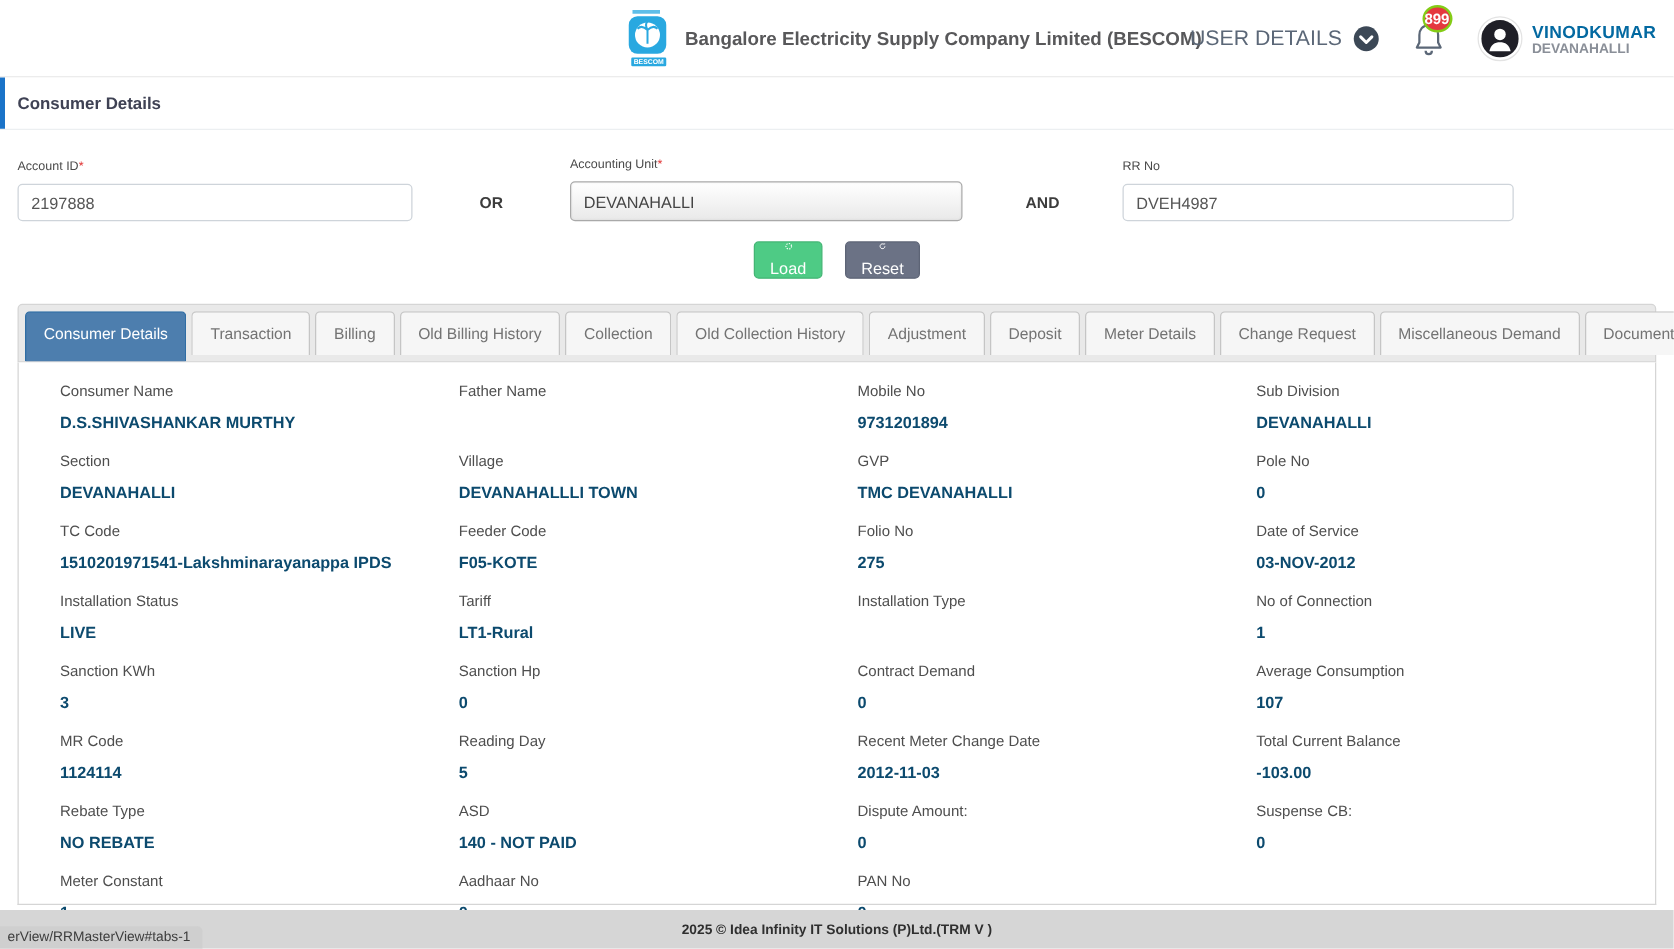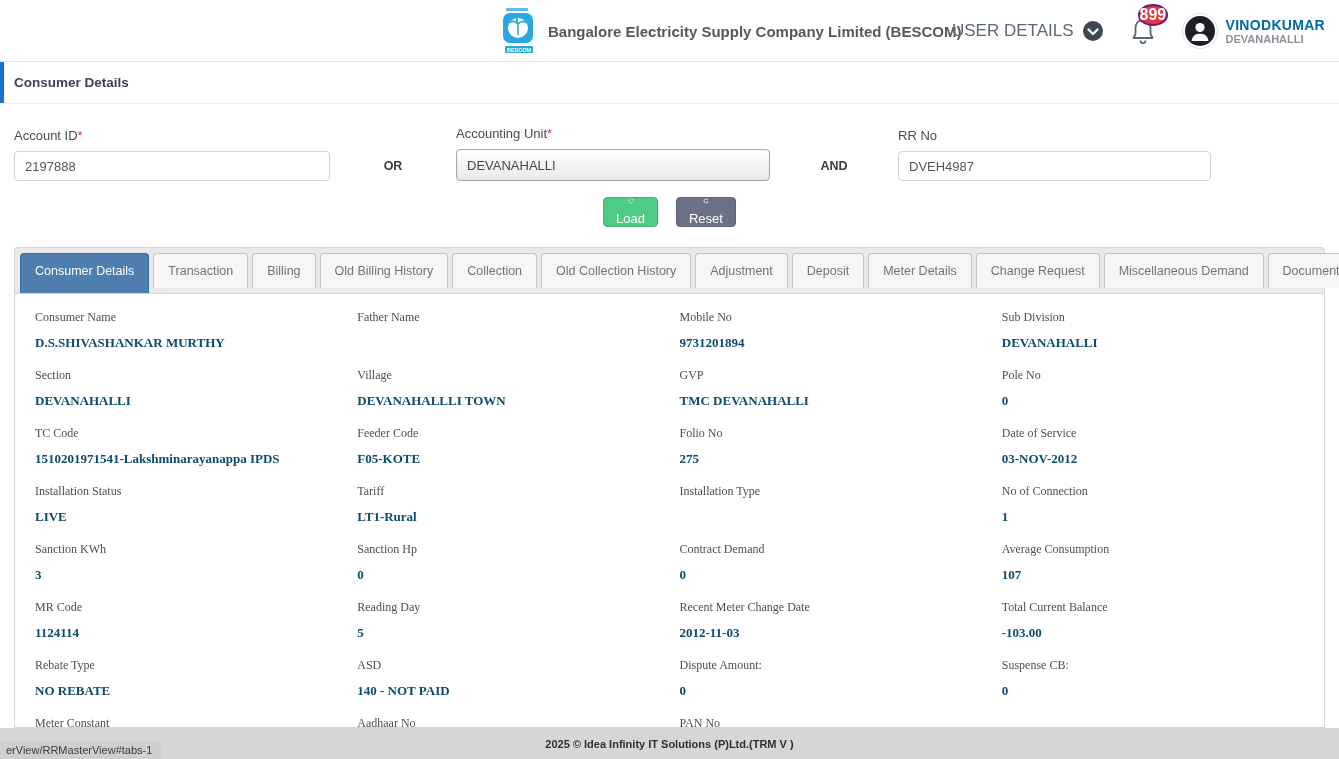--- a/index.html
+++ b/index.html
@@ -18,39 +18,39 @@
   
   .header{height:62px;background:#fff;border-bottom:1px solid #e6e6e6;
     display:flex;align-items:center;position:relative;}
   .brand{position:absolute;left:500px;top:0;height:62px;display:flex;align-items:center;gap:10px;}
   .logo{width:38px;height:46px;display:flex;flex-direction:column;align-items:center;justify-content:center;}
   .app-title{font-size:15px;font-weight:bold;color:#58585a;white-space:nowrap;}
   .header-right{position:absolute;right:14px;top:0;height:62px;display:flex;align-items:center;gap:26px;}
   .user-details{display:flex;align-items:center;gap:8px;font-size:17px;color:#5b6777;cursor:pointer;}
   .bell-wrap{position:relative;cursor:pointer;}
   .badge{position:absolute;top:-12px;left:8px;background:var(--badge-red);color:#fff;
-    font-size:16px;font-weight:bold;min-width:22px;height:22px;border-radius:50%;
-    display:flex;align-items:center;justify-content:center;border:2px solid #701a75;}
+    font-size:12px;font-weight:bold;min-width:22px;height:22px;border-radius:50%;
+    display:flex;align-items:center;justify-content:center;border:2px solid #84cc16;}
   .profile{display:flex;align-items:center;gap:8px;cursor:pointer;}
   .avatar{width:36px;height:36px;border-radius:50%;background:#fff;border:1px solid #e3e3e3;
     display:flex;align-items:center;justify-content:center;}
   .profile-text{display:flex;flex-direction:column;line-height:1.15;}
   .profile-name{font-size:14px;font-weight:bold;color:#0369a1;letter-spacing:.3px;}
   .profile-loc{font-size:11px;color:#8a8f98;font-weight:bold;}
 
   
   .breadcrumb-bar{height:42px;background:#fff;border-bottom:1px solid #eceff1;
     display:flex;align-items:center;position:relative;margin-bottom:2px;}
   .breadcrumb-accent{position:absolute;left:0;top:0;width:4px;height:100%;background:var(--accent-blue);}
   .breadcrumb-title{margin-left:14px;font-size:13.5px;font-weight:bold;color:#3f4254;}
 
   
   .form-row{display:flex;align-items:flex-end;padding:20px 14px 0 14px;}
   .fgroup{display:flex;flex-direction:column;}
-  .flabel{font-size:13px;color:#4a4a4a;margin-bottom:8px;}
+  .flabel{font-size:10px;color:#4a4a4a;margin-bottom:8px;}
   .req{color:#e03131;}
   .tinput{height:30px;border:1px solid #ced4da;border-radius:4px;padding:0 10px;
     font-size:13px;color:#555;font-family:inherit;background:#fff;width:100%;}
   .select-like{height:32px;border:1px solid #a9a9a9;border-radius:4px;padding:0 10px;
     font-size:13px;color:#454545;display:flex;align-items:center;
     background:linear-gradient(#ffffff,#e9e9e9);box-shadow:inset 0 0 2px rgba(0,0,0,.08);}
   .joiner{font-size:12.5px;font-weight:bold;color:#3c3c3c;height:30px;display:flex;
     align-items:center;justify-content:center;}
   .w1{width:316px;} .w2{width:314px;} .w3{width:313px;}
   .sp1{width:126px;} .sp2{width:128px;}
@@ -63,21 +63,21 @@
 
   
   .tabs-region{margin:20px 14px 0 14px;}
   .tab-strip{display:flex;gap:4px;background:#e9e9e9;border:1px solid #d5d5d5;
     border-bottom:1px solid #d5d5d5;border-radius:4px 4px 0 0;padding:5px 5px 0 5px;align-items:flex-end;}
   .tab{background:#f6f6f6;border:1px solid #c5c5c5;border-bottom:none;border-radius:4px 4px 0 0;
     padding:10px 14px;font-size:12.5px;color:#737373;cursor:pointer;white-space:nowrap;margin-bottom:5px;}
   .tab.active{background:var(--active-tab);border-color:var(--active-tab-border);color:#fff;
     margin-bottom:0;padding-bottom:15px;}
   .tab-panel{border:1px solid #d5d5d5;border-top:none;background:#fff;
-    padding:16px 20px 6px 20px;height:434px;font-family:Liberation Serif, serif;}
+    padding:16px 20px 6px 33px;height:434px;}
 
   .details-grid{display:grid;grid-template-columns:repeat(4,1fr);column-gap:20px;}
   .cell{margin-bottom:17px;}
   .cell .dlabel{font-size:12px;color:#4e4e4e;margin-bottom:10px;}
   .cell .dvalue{font-size:13px;font-weight:bold;color:#0c4a6e;min-height:15px;}
 
   
   .footer{position:absolute;left:0;bottom:0;width:100%;height:31px;background:#d6d6d6;
     display:flex;align-items:center;justify-content:center;}
   .footer-text{font-size:11px;font-weight:bold;color:#2f2f2f;}

